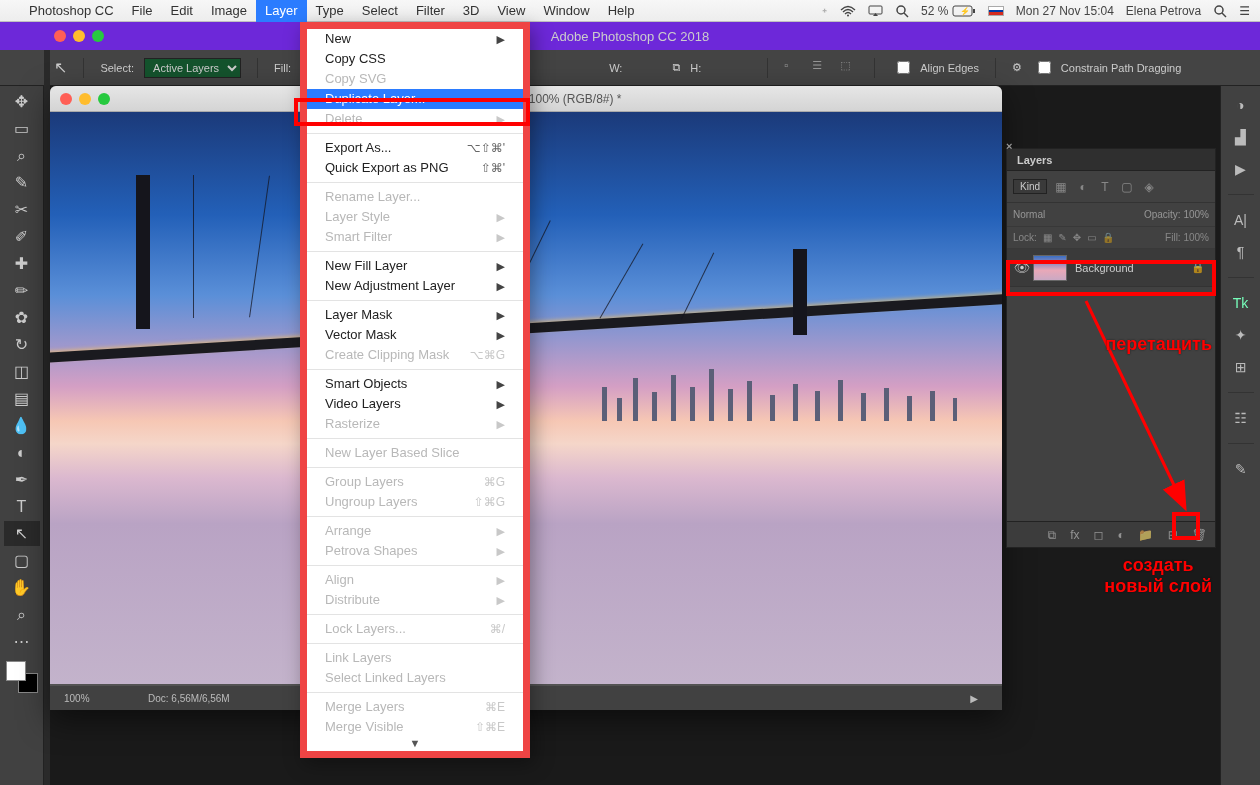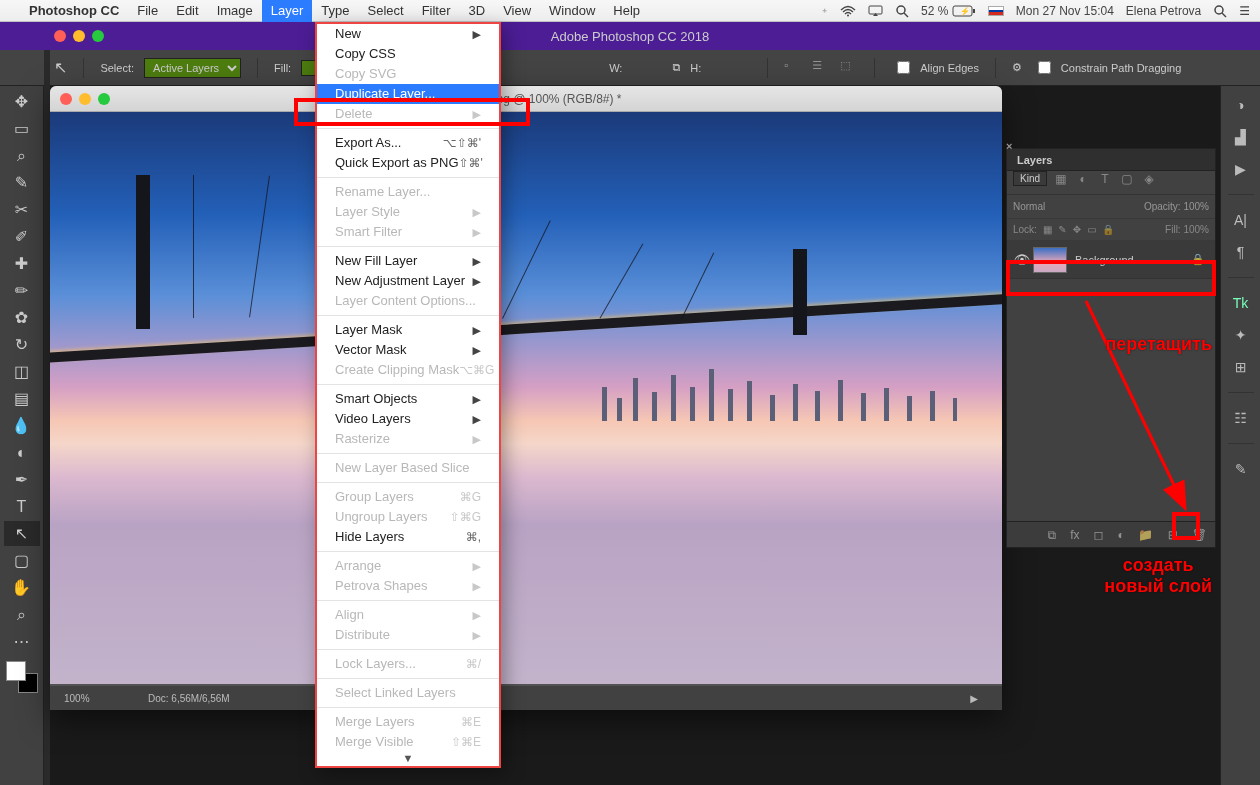--- a/index.html
+++ b/index.html
@@ -1,30 +1,30 @@
 <!DOCTYPE html>
 <html><head>
 <meta charset="utf-8">
 <style>
 *{margin:0;padding:0;box-sizing:border-box;font-family:-apple-system,BlinkMacSystemFont,"Helvetica Neue",Arial,sans-serif;user-select:none}
 body{width:1260px;height:785px;background:#1a1a1a;overflow:hidden;position:relative}
 .mac-menubar{height:22px;background:linear-gradient(#f7f7f7,#ededed);border-bottom:1px solid #c0c0c0;display:flex;align-items:center;font-size:13px;color:#333}
 .apple-logo{width:20px;text-align:center;font-size:14px}
 .menubar-item{padding:0 9px;height:22px;line-height:22px;cursor:pointer}
 .menubar-item.active{background:#2b7cff;color:#fff}
-.menubar-item.appname{font-weight:700}
+.menubar-item.appname{font-weight:400}
 .menubar-right{margin-left:auto;display:flex;align-items:center;gap:12px;padding-right:10px;font-size:12px;color:#444}
 .menubar-right span{display:inline-flex;align-items:center}
 .flag{width:16px;height:10px;background:linear-gradient(#fff 33%,#0039A6 33% 66%,#D52B1E 66%);border:1px solid #aaa}
-.app-top{height:28px;background:#4c1d95;display:flex;align-items:center;justify-content:center;color:#ccc;font-size:13px;position:relative}
+.app-top{height:28px;background:#6d28d9;display:flex;align-items:center;justify-content:center;color:#ccc;font-size:13px;position:relative}
 .traffic-a{position:absolute;left:54px;display:flex;gap:7px}
 .tl{width:12px;height:12px;border-radius:50%}
 .tl.r{background:#ff5f56}.tl.y{background:#ffbd2e}.tl.g{background:#27c93f}
 .options-bar{height:36px;background:#444;border-bottom:1px solid #222;display:flex;align-items:center;padding:0 54px;color:#ccc;font-size:11px;gap:10px}
-.options-bar select, .options-bar .swatch{background:#4d7c0f;color:#ccc;border:1px solid #222;font-size:11px;padding:2px 4px}
+.options-bar select, .options-bar .swatch{background:#14532d;color:#ccc;border:1px solid #222;font-size:11px;padding:2px 4px}
 .swatch{width:28px;height:16px;background:#aaa}
 .options-sep{width:1px;height:20px;background:#333;margin:0 6px}
 .ob-icon{width:18px;height:18px;opacity:0.6}
 .ob-check{margin-left:6px}
 
 .left-tools{position:absolute;left:0;top:86px;width:44px;bottom:0;background:#414141;border-right:1px solid #222;display:flex;flex-direction:column;align-items:center;padding-top:2px}
 .left-tools .tool{width:36px;height:25px;display:flex;align-items:center;justify-content:center;color:#ccc;font-size:16px;margin:1px 0;cursor:pointer}
 .tool.hl{background:#2a2a2a}
 .colorpair{margin-top:6px;position:relative;width:32px;height:32px}
 .colorpair .fg{position:absolute;width:20px;height:20px;background:#fff;border:1px solid #888;left:0;top:0}
@@ -39,37 +39,37 @@
 .pylon.l{left:9%;top:11%;height:27%}
 .pylon.r{left:78%;top:24%;height:15%}
 .cable{position:absolute;width:1px;background:rgba(20,20,30,0.75)}
 .skyline{position:absolute;left:58%;right:2%;top:44%;height:10%;}
 .skyline div{position:absolute;bottom:0;background:#5b5f78;width:1.3%}
 .status{position:absolute;left:0;right:0;bottom:0;height:24px;background:#414141;color:#bbb;font-size:10px;display:flex;align-items:center;padding:0 14px}
 .status .zoom{width:60px}
 .status .doc{margin-left:24px}
 .status .arrow{margin-left:auto;margin-right:10px}
 
-.dropdown{position:absolute;left:315px;top:22px;width:186px;background:#fff;border:2px solid #ef4444;box-shadow:4px 6px 18px rgba(0,0,0,.35);font-size:13px;color:#222;padding-bottom:14px}
+.dropdown{position:absolute;left:300px;top:22px;width:230px;background:#fff;border:7px solid #ef4444;box-shadow:4px 6px 18px rgba(0,0,0,.35);font-size:13px;color:#222;padding-bottom:14px}
 .dd-item{height:20px;line-height:20px;padding:0 18px;display:flex;align-items:center;justify-content:space-between;white-space:nowrap;cursor:pointer}
 .dd-item .sc{color:#666;font-size:12px}
 .dd-item .arr{color:#444;font-size:11px;margin-left:auto}
 .dd-item.disabled{color:#b8b8b8}
 .dd-item.disabled .sc, .dd-item.disabled .arr{color:#c8c8c8}
 .dd-item.highlight{background:#2b7cff;color:#fff}
 .dd-sep{height:1px;background:#e3e3e3;margin:4px 0}
 .dd-overflow{position:absolute;bottom:2px;left:50%;transform:translateX(-50%);font-size:11px;color:#555}
 
 .red-box{position:absolute;border:4px solid #ff0000;pointer-events:none}
 .red-text{position:absolute;color:#ff0000;font-weight:700;font-size:18px;text-align:center;pointer-events:none;text-shadow:0 0 2px rgba(0,0,0,.6)}
 
 .layers-panel{position:absolute;right:44px;top:148px;width:210px;height:400px;background:#414141;border:1px solid #222;color:#ccc;font-size:11px}
 .layers-panel .tab{background:#2f2f2f;height:22px;line-height:22px;padding:0 10px;font-weight:600;border-bottom:1px solid #222;position:relative}
 .layers-panel .tab .close-x{position:absolute;left:-1px;top:-14px;font-size:11px;color:#999}
-.layers-row1{display:flex;align-items:flex-start;height:24px;border-bottom:1px solid #333;padding:0 6px;gap:6px}
+.layers-row1{display:flex;align-items:center;height:32px;border-bottom:1px solid #333;padding:0 6px;gap:6px}
 .layers-row1 .kind{background:#3a3a3a;font-size:10px;padding:1px 6px;border:1px solid #222}
 .layers-row1 .ico{width:16px;height:16px;opacity:.5;font-size:12px;display:flex;align-items:center;justify-content:center}
 .layers-row2{display:flex;align-items:center;height:24px;border-bottom:1px solid #333;padding:0 6px;opacity:.6;font-size:10px;justify-content:space-between}
 .layers-row3{display:flex;align-items:center;height:22px;border-bottom:1px solid #333;padding:0 6px;opacity:.5;font-size:10px;gap:6px}
 .layer-item{display:flex;align-items:center;height:38px;border-bottom:1px solid #333;padding:0 4px;background:#3a3a3a}
 .layer-item .eye{width:22px;text-align:center;font-size:13px}
 .layer-item .thumb{width:34px;height:26px;background:linear-gradient(#3b6fc4,#e8a8b8 60%,#caa9c4);border:1px solid #666;margin-right:8px}
 .layer-item .lock{margin-left:auto;margin-right:6px;opacity:.7;font-size:11px}
 .layers-bottom{position:absolute;bottom:0;left:0;right:0;height:26px;border-top:1px solid #222;background:#3c3c3c;display:flex;align-items:center;justify-content:flex-end;gap:14px;padding:0 8px;font-size:12px}
 .layers-bottom span{opacity:.6;cursor:pointer;font-size:12px}
@@ -291,23 +291,20 @@
     </div>
     <div class="dd-sep"></div>
     <div class="dd-item">
       <span>New Fill Layer</span>
       <span class="arr">▶</span>
     </div>
     <div class="dd-item">
       <span>New Adjustment Layer</span>
       <span class="arr">▶</span>
     </div>
-    <div class="dd-item disabled">
-      <span>Layer Content Options...</span>
-    </div>
     <div class="dd-sep"></div>
     <div class="dd-item">
       <span>Layer Mask</span>
       <span class="arr">▶</span>
     </div>
     <div class="dd-item">
       <span>Vector Mask</span>
       <span class="arr">▶</span>
     </div>
     <div class="dd-item disabled">
@@ -333,24 +330,20 @@
     </div>
     <div class="dd-sep"></div>
     <div class="dd-item disabled">
       <span>Group Layers</span>
       <span class="sc">⌘G</span>
     </div>
     <div class="dd-item disabled">
       <span>Ungroup Layers</span>
       <span class="sc">⇧⌘G</span>
     </div>
-    <div class="dd-item">
-      <span>Hide Layers</span>
-      <span class="sc">⌘,</span>
-    </div>
     <div class="dd-sep"></div>
     <div class="dd-item disabled">
       <span>Arrange</span>
       <span class="arr">▶</span>
     </div>
     <div class="dd-item disabled">
       <span>Petrova Shapes</span>
       <span class="arr">▶</span>
     </div>
     <div class="dd-sep"></div>
@@ -361,20 +354,23 @@
     <div class="dd-item disabled">
       <span>Distribute</span>
       <span class="arr">▶</span>
     </div>
     <div class="dd-sep"></div>
     <div class="dd-item disabled">
       <span>Lock Layers...</span>
       <span class="sc">⌘/</span>
     </div>
     <div class="dd-sep"></div>
+    <div class="dd-item disabled">
+      <span>Link Layers</span>
+    </div>
     <div class="dd-item disabled">
       <span>Select Linked Layers</span>
     </div>
     <div class="dd-sep"></div>
     <div class="dd-item disabled">
       <span>Merge Layers</span>
       <span class="sc">⌘E</span>
     </div>
     <div class="dd-item disabled">
       <span>Merge Visible</span>

